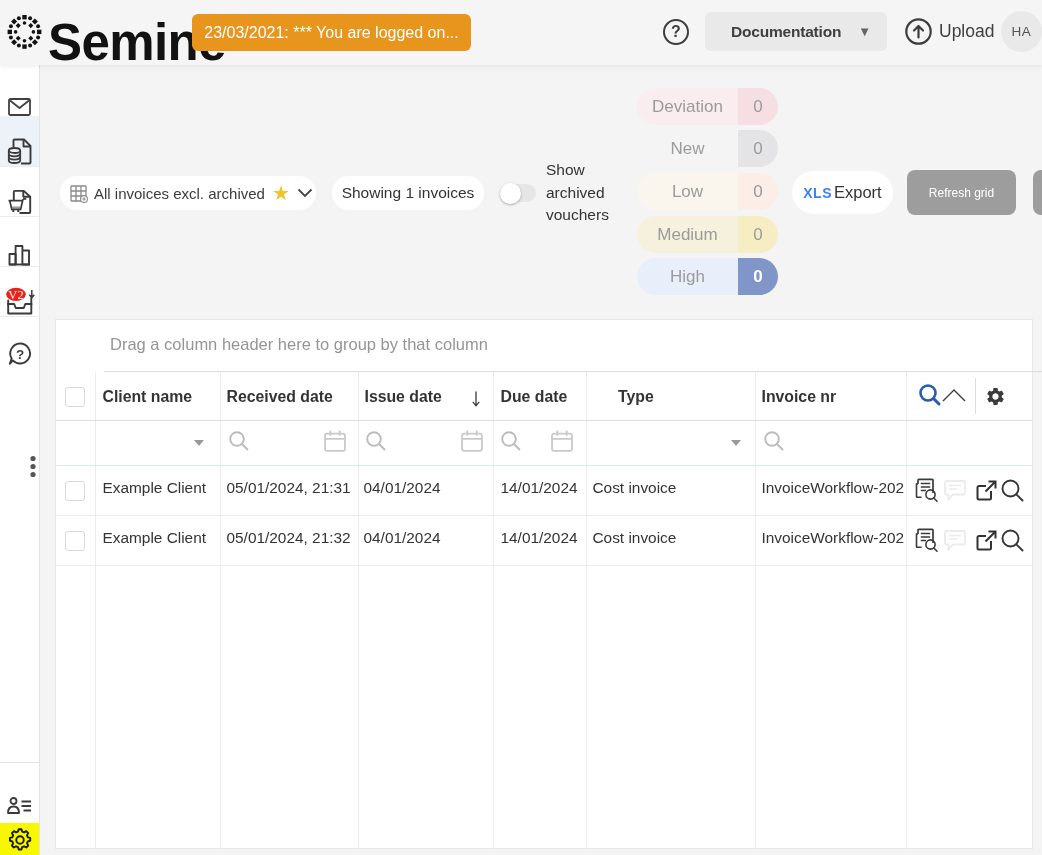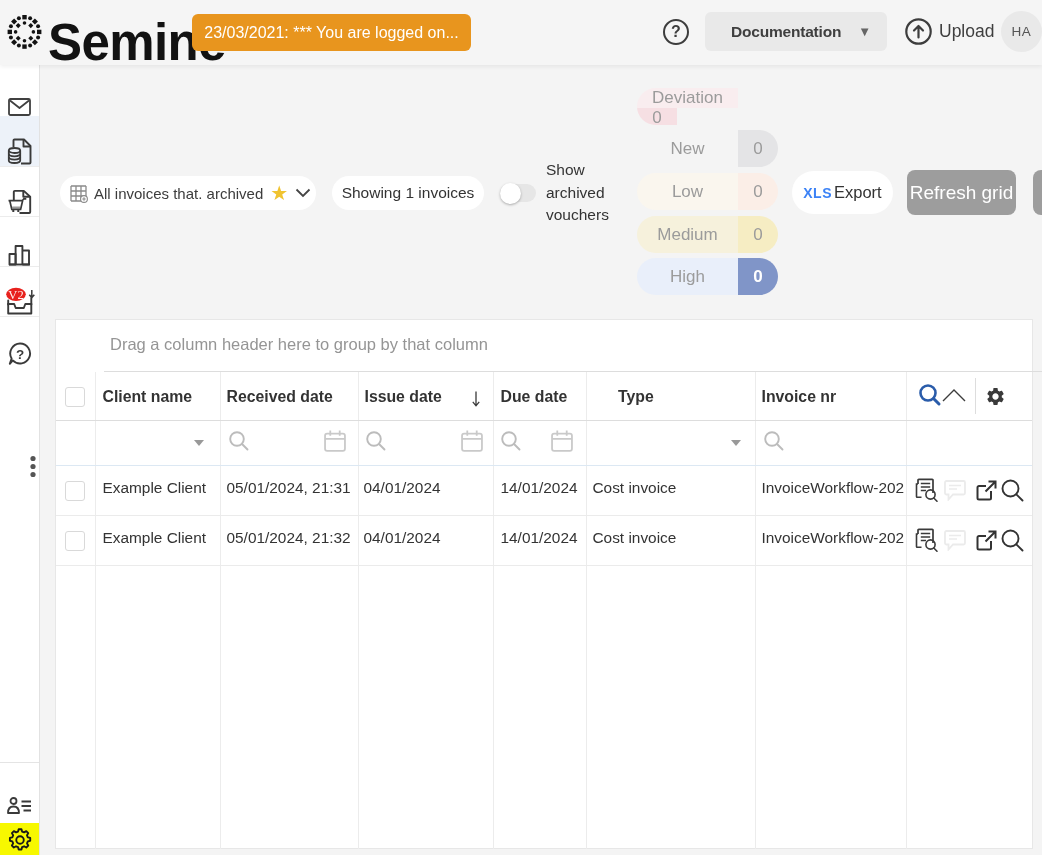--- a/index.html
+++ b/index.html
@@ -32,21 +32,21 @@
   .toggle { position:absolute; left:460px; top:119px; width:36px; height:18px; background:#e6e6e6; border-radius:9px; }
   .knob { position:absolute; left:0px; top:-1.5px; width:21px; height:21px; background:#fff; border-radius:50%; box-shadow:0 1px 2.5px rgba(0,0,0,0.3); }
   .showarch { position:absolute; left:506px; top:94px; width:80px; font-size:15.5px; color:#333; line-height:22.5px; }
 
   .stat { position:absolute; left:597px; width:141px; height:37px; border-radius:19px; display:flex; overflow:hidden; font-size:17px; color:#9b9b9b; }
   .stat .lab { width:101px; display:flex; align-items:center; justify-content:center; }
   .stat .val { width:40px; display:flex; align-items:center; justify-content:center; }
 
   .xls { position:absolute; left:752px; top:106px; width:101px; height:43px; background:#fff; border-radius:22px; display:flex; align-items:center; justify-content:center; font-size:16.5px; color:#333; }
   .xls b { font-size:14px; color:#3b82f6; margin-right:2px; letter-spacing:0.5px;}
-  .refresh { position:absolute; left:867px; top:105px; width:109px; height:45px; background:#9d9d9d; border-radius:8px; color:#fff; font-size:19px; display:flex; align-items:center; justify-content:center; }
+  .refresh { position:absolute; left:867px; top:105px; width:109px; height:45px; background:#9d9d9d; border-radius:8px; color:#fff; font-size:12px; display:flex; align-items:center; justify-content:center; }
   .cutbtn { position:absolute; left:993px; top:105px; width:30px; height:45px; background:#9d9d9d; border-radius:8px; }
 
   .table { position:absolute; left:15px; top:254px; width:978px; height:530px; background:#fff; border:1px solid #e7e7e7; }
   .groupbar { position:absolute; left:0; top:0; width:976px; height:52px; border-bottom:1px solid #ddd; color:#959595; font-size:16.5px; line-height:49px; padding-left:6px;margin-left:48px; }
   .colline { position:absolute; top:52px; width:1px; background:#ececec; height:477px; }
   .hrow { position:absolute; left:0; top:52px; width:976px; height:49px; border-bottom:1px solid #ddd; }
   .frow { position:absolute; left:0; top:101px; width:976px; height:45px; border-bottom:1px solid #dce8f3; }
   .drow { position:absolute; left:0; width:976px; height:50px; border-bottom:1px solid #ebebeb; }
   .hcell { position:absolute; font-weight:700; font-size:15.8px; color:#333; top:68px; margin-left:-1.5px; }
   .dcell { position:absolute; font-size:15.4px; color:#333; margin-left:-1.5px; }
@@ -177,33 +177,33 @@
     </div>
 </div>
 
 <div class="main">
   <div class="pill p1">
     <svg width="19" height="19" viewBox="0 0 19 19" style="margin-right:6px;">
       <path d="M2 2 H17 M2 7 H17 M2 12 H17 M2 2 V17 M7 2 V17 M12 2 V17 M17 2 V12 M2 17 H12" stroke="#8a8a8a" stroke-width="1.3" fill="none"></path>
       <circle cx="15" cy="15" r="3.4" fill="#fff" stroke="#8a8a8a" stroke-width="1.1"></circle>
       <path d="M15 13.3 V16.7 M13.3 15 H16.7" stroke="#8a8a8a" stroke-width="1.1"></path>
     </svg>
-    <span style="font-size:15px; color:#3c3c3c;">All invoices that. archived</span>
+    <span style="font-size:15px; color:#3c3c3c;">All invoices excl. archived</span>
     <span style="color:#f0c330; font-size:20px; margin-left:7px;">★</span>
     <svg width="16" height="10" viewBox="0 0 16 10" style="margin-left:7px;">
         <path d="M1.5 1.5 L8 8 L14.5 1.5" stroke="#444" stroke-width="1.8" fill="none"></path>
       </svg>
   </div>
   <div class="pill p2">Showing 1 invoices</div>
   <div class="toggle">
       <div class="knob"></div>
     </div>
   <div class="showarch">Show<br>archived<br>vouchers</div>
 
-  <div class="stat" style="top:23px;flex-direction:column;">
+  <div class="stat" style="top:23px;">
       <div class="lab" style="background:#f9edef;">Deviation</div>
       <div class="val" style="background:#f6dfe3;">0</div>
     </div>
   <div class="stat" style="top:65px;">
       <div class="lab" style="background:#f4f4f4;">New</div>
       <div class="val" style="background:#e4e4e6;">0</div>
     </div>
   <div class="stat" style="top:108px;">
       <div class="lab" style="background:#faf6ee;">Low</div>
       <div class="val" style="background:#fbeee7;">0</div>

